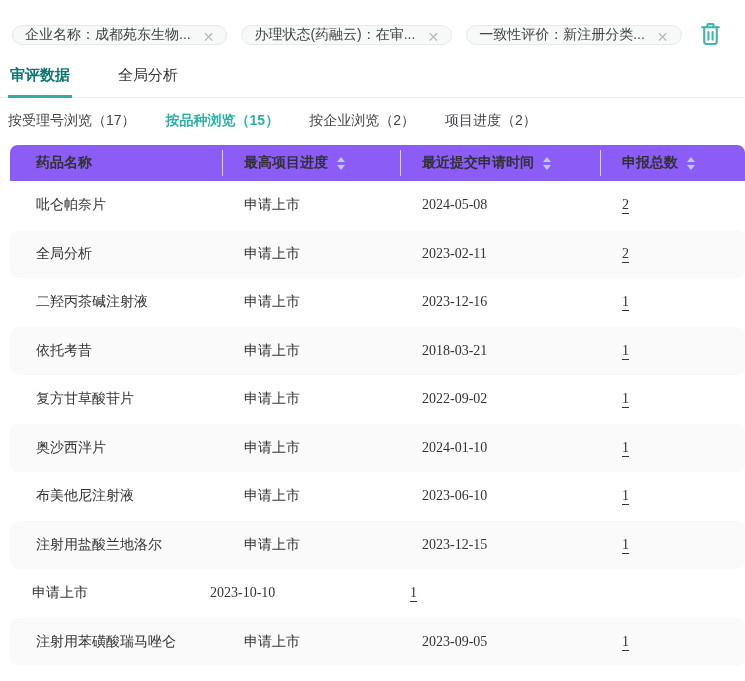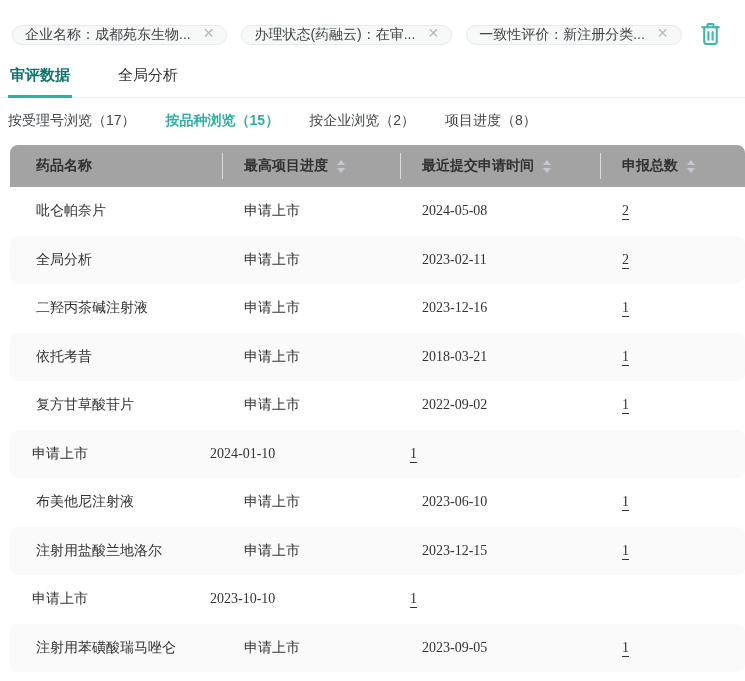--- a/index.html
+++ b/index.html
@@ -12,21 +12,21 @@
   }
 
   
   .filter-bar {
     display: flex; align-items: center;
     padding: 17px 0 0 12px;
     gap: 14px;
     height: 52px;
   }
   .filter-tag {
-    display: inline-flex; align-items: flex-start;
+    display: inline-flex; align-items: flex-end;
     background: #f7f8f8;
     border: 1px solid #e8eaea;
     border-radius: 12px;
     padding: 0 12px;
     font-size: 14px;
     color: #404447;
     white-space: nowrap;
   }
   .filter-tag .close {
     margin-left: 12px;
@@ -72,22 +72,22 @@
   .subtab.active { color: #2cb1a4; font-weight: bold; }
 
   
   .table {
     margin-left: 10px;
     width: 735px;
     font-size: 14px;
   }
   .thead {
     display: flex; align-items: center;
-    height: 42px;
-    background: #a3a3a3;
+    height: 36px;
+    background: #8b5cf6;
     border-radius: 8px 8px 0 0;
   }
   .cell {
     flex: none;
     display: flex; align-items: center;
     position: relative;
     height: 100%;
   }
   .col-name     { width: 212px; padding-left: 26px; }
   .col-progress { width: 178px; padding-left: 22px; text-align: right; }
@@ -159,21 +159,21 @@
 
   <div class="tabs-bar">
     <div class="tab active">审评数据</div>
     <div class="tab">全局分析</div>
   </div>
 
   <div class="subtabs">
     <div class="subtab">按受理号浏览（17）</div>
     <div class="subtab active">按品种浏览（15）</div>
     <div class="subtab">按企业浏览（2）</div>
-    <div class="subtab">项目进度（8）</div>
+    <div class="subtab">项目进度（2）</div>
   </div>
 
   <div class="table">
     <div class="thead">
       <div class="cell col-name">
         <span>药品名称</span>
       </div>
       <div class="cell col-progress">
         <span>最高项目进度</span>
         <span class="sort">
@@ -232,20 +232,21 @@
       </div>
       <div class="row">
         <div class="cell col-name">复方甘草酸苷片</div>
         <div class="cell col-progress">申请上市</div>
         <div class="cell col-date">2022-09-02</div>
         <div class="cell col-count">
             <a class="count-link">1</a>
           </div>
       </div>
       <div class="row">
+        <div class="cell col-name">奥沙西泮片</div>
         <div class="cell col-progress">申请上市</div>
         <div class="cell col-date">2024-01-10</div>
         <div class="cell col-count">
             <a class="count-link">1</a>
           </div>
       </div>
       <div class="row">
         <div class="cell col-name">布美他尼注射液</div>
         <div class="cell col-progress">申请上市</div>
         <div class="cell col-date">2023-06-10</div>

